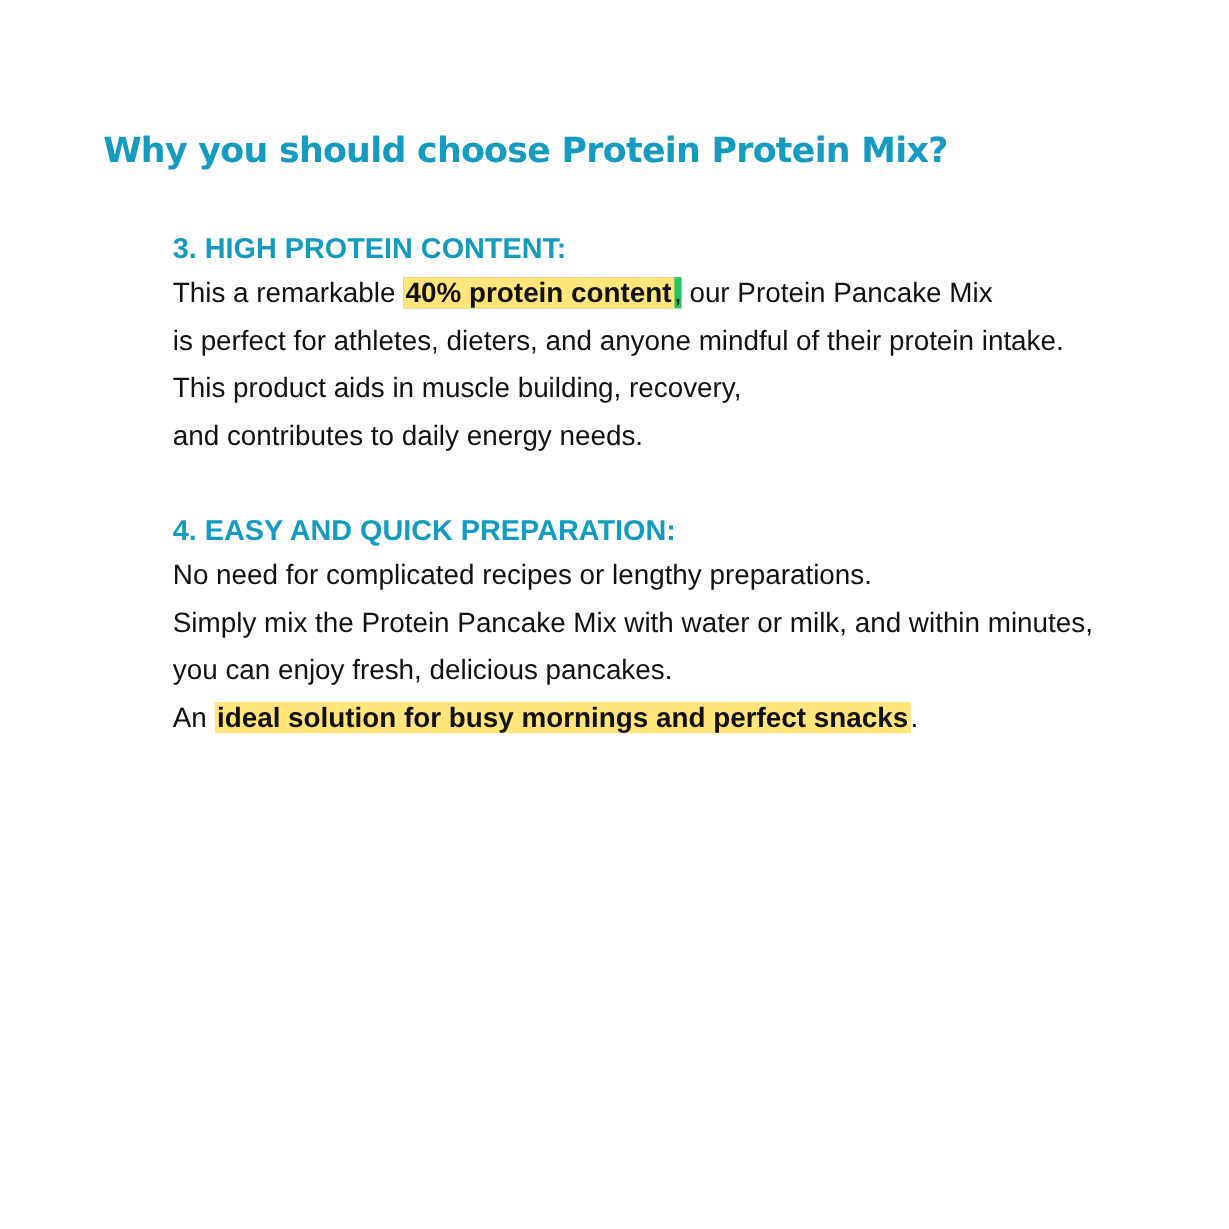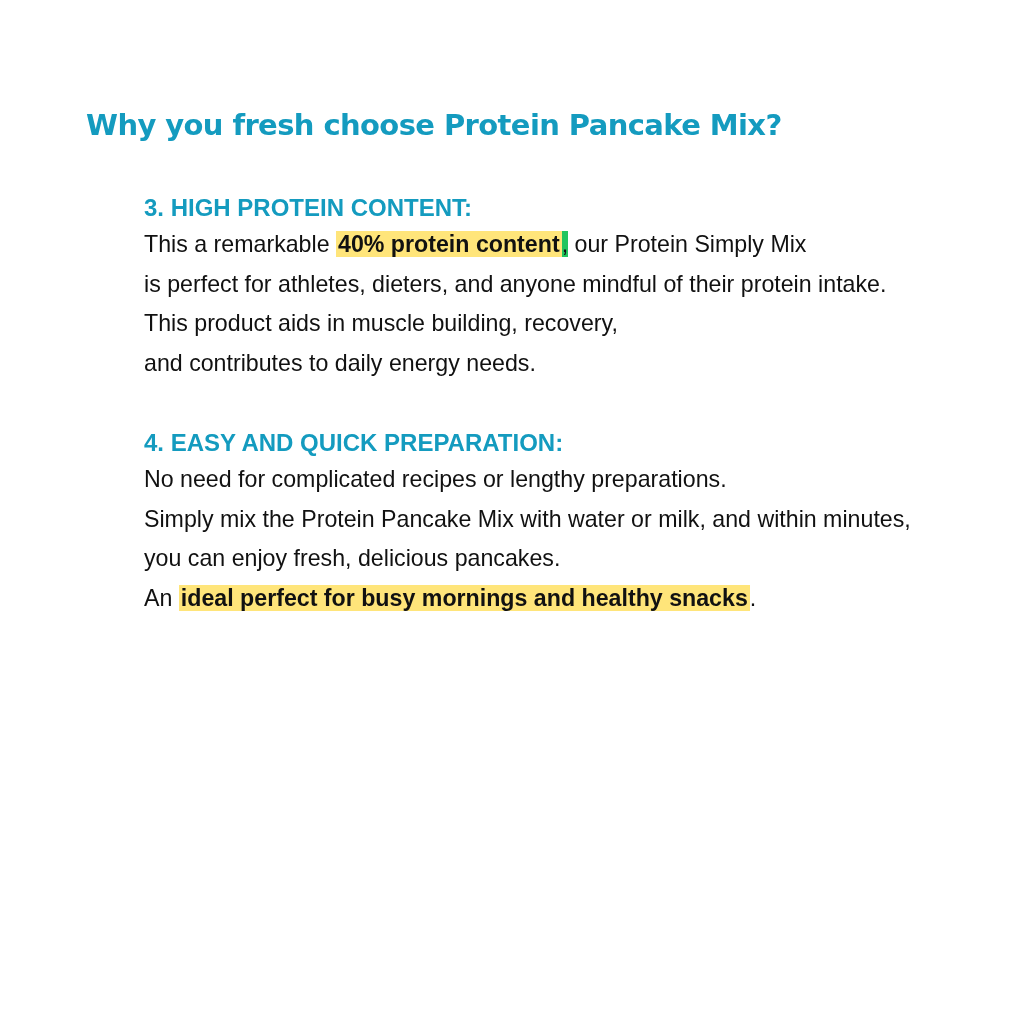--- a/index.html
+++ b/index.html
@@ -55,33 +55,33 @@
       font-weight: bold;
       padding: 0 2px;
     }
     .hl-plain {
       background: #22c55e;
     }
   </style>
 </head>
 <body>
 
-<h1 class="title">Why you fresh choose Protein Pancake Mix?</h1>
+<h1 class="title">Why you should choose Protein Protein Mix?</h1>
 
 <div class="section s3">
   <h2 class="section-heading">3. HIGH PROTEIN CONTENT:</h2>
   <div class="line">
-    <span>This a remarkable </span><span class="hl-plain"><span class="hl">40% protein content</span><span>,</span></span><span> our Protein Simply Mix</span>
+    <span>This a remarkable </span><span class="hl-plain"><span class="hl">40% protein content</span><span>,</span></span><span> our Protein Pancake Mix</span>
   </div>
   <div class="line">is perfect for athletes, dieters, and anyone mindful of their protein intake.</div>
   <div class="line">This product aids in muscle building, recovery,</div>
   <div class="line">and contributes to daily energy needs.</div>
 </div>
 
 <div class="section s4">
   <h2 class="section-heading">4. EASY AND QUICK PREPARATION:</h2>
   <div class="line">No need for complicated recipes or lengthy preparations.</div>
   <div class="line">Simply mix the Protein Pancake Mix with water or milk, and within minutes,</div>
   <div class="line">you can enjoy fresh, delicious pancakes.</div>
   <div class="line">
-    <span>An </span><span class="hl">ideal perfect for busy mornings and healthy snacks</span><span>.</span>
+    <span>An </span><span class="hl">ideal solution for busy mornings and perfect snacks</span><span>.</span>
   </div>
 </div>
 
 </body></html>

